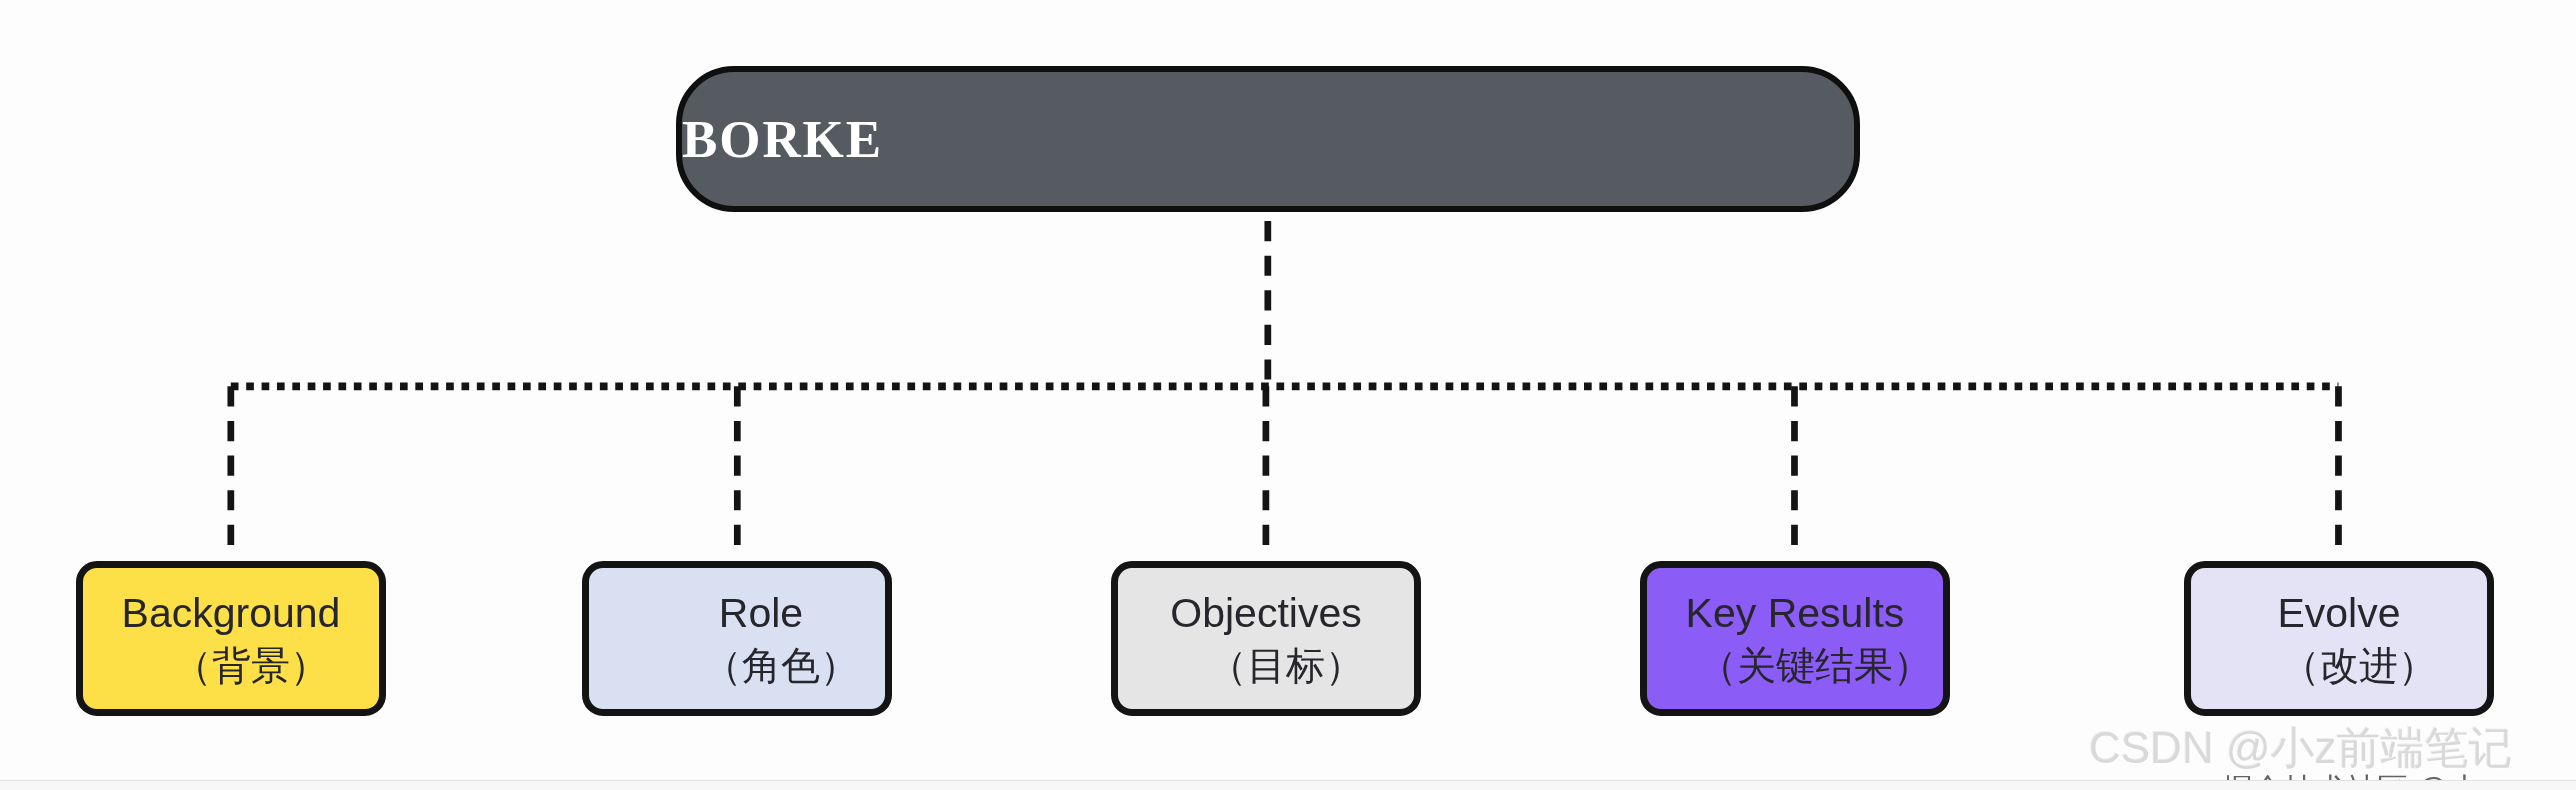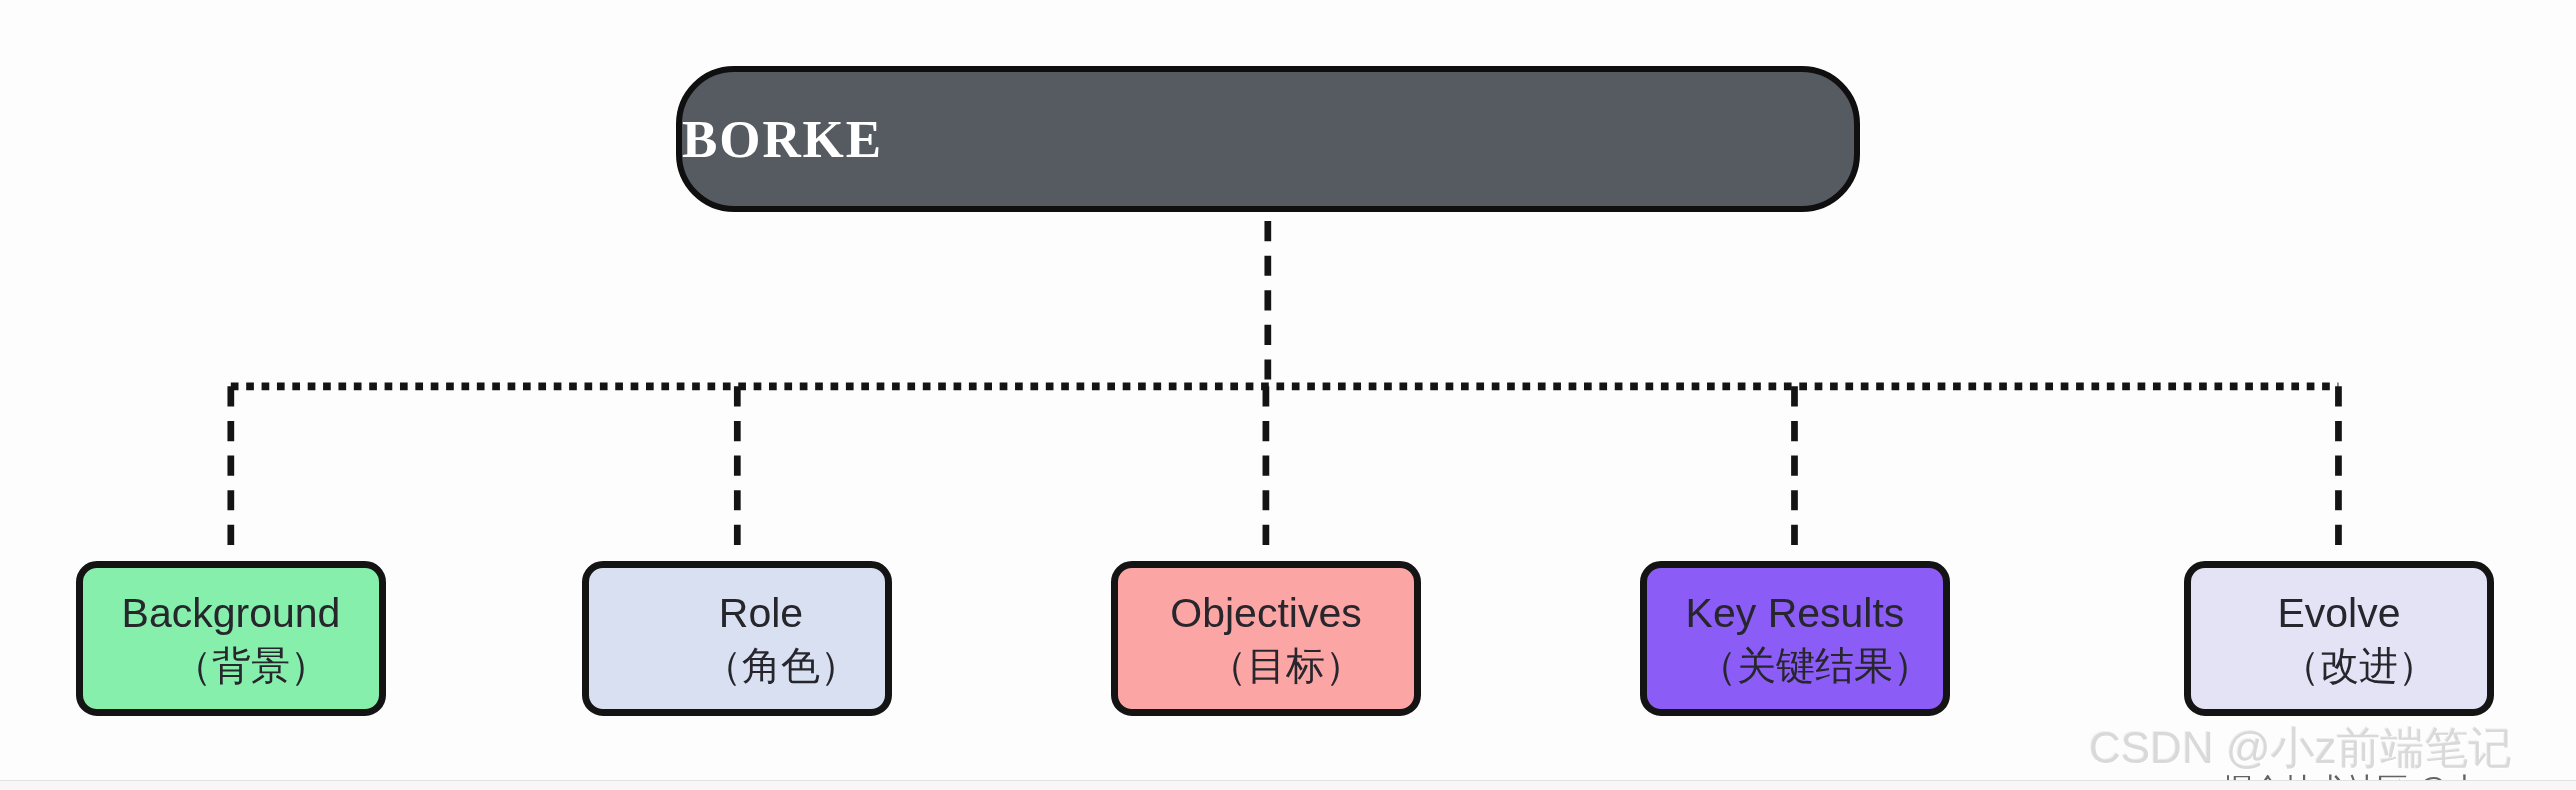--- a/index.html
+++ b/index.html
@@ -107,31 +107,31 @@
     <line x1="767" y1="402" x2="767" y2="578" stroke-width="7" stroke-dasharray="21 15" stroke="#141414"></line>
     <line x1="1317" y1="402" x2="1317" y2="578" stroke-width="7" stroke-dasharray="21 15" stroke="#141414"></line>
     <line x1="1867" y1="402" x2="1867" y2="578" stroke-width="7" stroke-dasharray="21 15" stroke="#141414"></line>
     <line x1="2433" y1="402" x2="2433" y2="578" stroke-width="7" stroke-dasharray="21 15" stroke="#141414"></line>
   </svg>
 
   <div class="root-node" style="background: rgb(86, 90, 97);">
     <span class="root-label">BORKE</span>
   </div>
 
-  <div class="child-node node-0" style="background: #86efac; align-items: center;">
+  <div class="child-node node-0" style="background: #fde047; align-items: center;">
     <span class="line-en">Background</span>
     <span class="line-zh">（背景）</span>
   </div>
 
   <div class="child-node node-1" style="background: rgb(216, 224, 242); padding-left: 48px;">
     <span class="line-en">Role</span>
     <span class="line-zh">（角色）</span>
   </div>
 
-  <div class="child-node node-2" style="background: #fca5a5;">
+  <div class="child-node node-2" style="background: #e5e5e5;">
     <span class="line-en">Objectives</span>
     <span class="line-zh">（目标）</span>
   </div>
 
   <div class="child-node node-3" style="background: #8b5cf6;">
     <span class="line-en">Key Results</span>
     <span class="line-zh">（关键结果）</span>
   </div>
 
   <div class="child-node node-4" style="background: rgb(228, 226, 245);">

